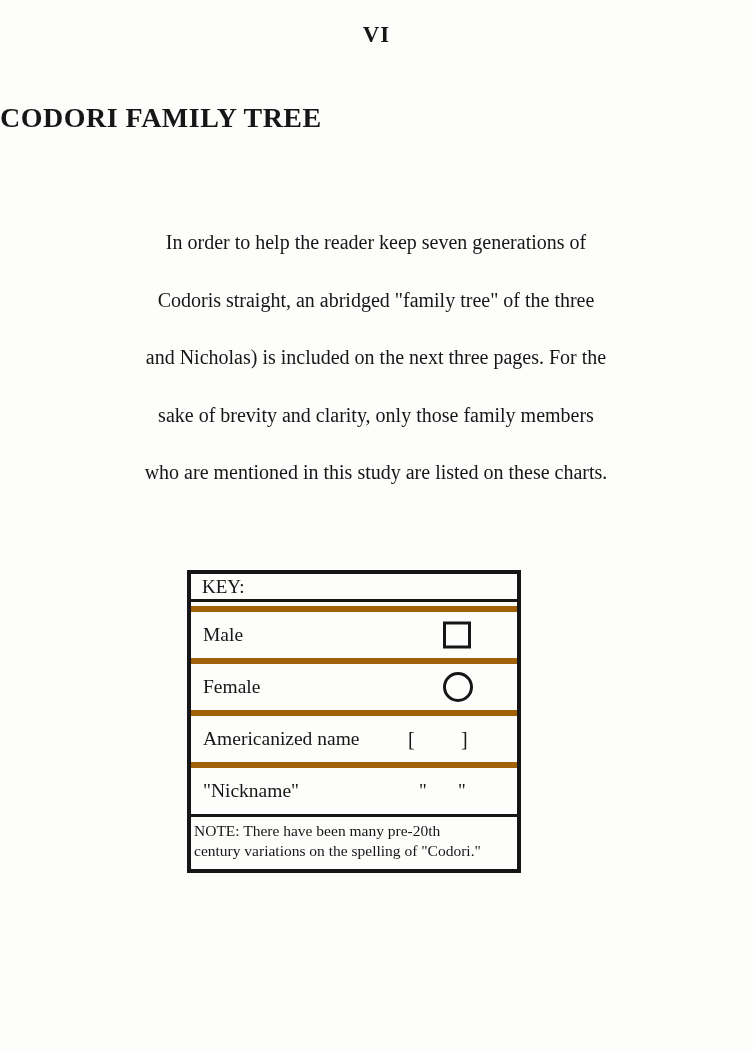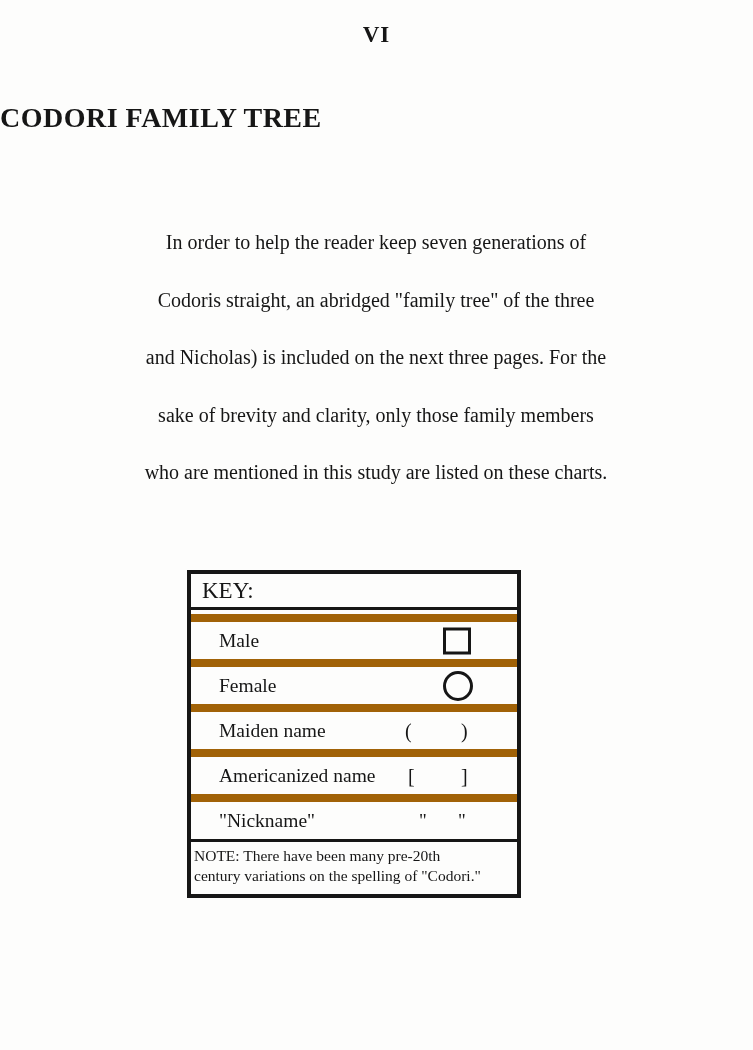--- a/index.html
+++ b/index.html
@@ -56,38 +56,38 @@
     position: absolute;
     left: 187px;
     top: 570px;
     width: 334px;
     box-sizing: border-box;
     border: 4px solid #161616;
     background: #fdfdfc;
   }
   .key-header {
     box-sizing: border-box;
-    height: 36px;
+    height: 28px;
     border-bottom: 3px solid #161616;
     display: flex;
     align-items: center;
     padding-left: 11px;
-    font-size: 23px;
+    font-size: 19px;
   }
   .key-gap {
     height: 4px;
   }
   .key-row {
     box-sizing: border-box;
     position: relative;
-    height: 45px;
-    border-top: 8px solid #a16207;
+    height: 52px;
+    border-top: 6px solid #a16207;
     display: flex;
     align-items: center;
-    padding-left: 28px;
+    padding-left: 12px;
     font-size: 19.5px;
   }
   .sym-square {
     position: absolute;
     left: 252px;
     top: 50%;
     transform: translateY(-50%);
     width: 22px;
     height: 21px;
     border: 3px solid #161616;
@@ -152,25 +152,20 @@
   <div class="key-row row-male">
     <span>Male</span>
     <span class="sym-square"></span>
   </div>
 
   <div class="key-row row-female">
     <span>Female</span>
     <span class="sym-circle"></span>
   </div>
 
-  <div class="key-row row-maiden">
-    <span>Maiden name</span>
-    <span class="sym-open">(</span>
-    <span class="sym-close">)</span>
-  </div>
 
   <div class="key-row row-americanized">
     <span>Americanized name</span>
     <span class="sym-open">[</span>
     <span class="sym-close">]</span>
   </div>
 
   <div class="key-row row-nickname">
     <span>"Nickname"</span>
     <span class="sym-open">"</span>

